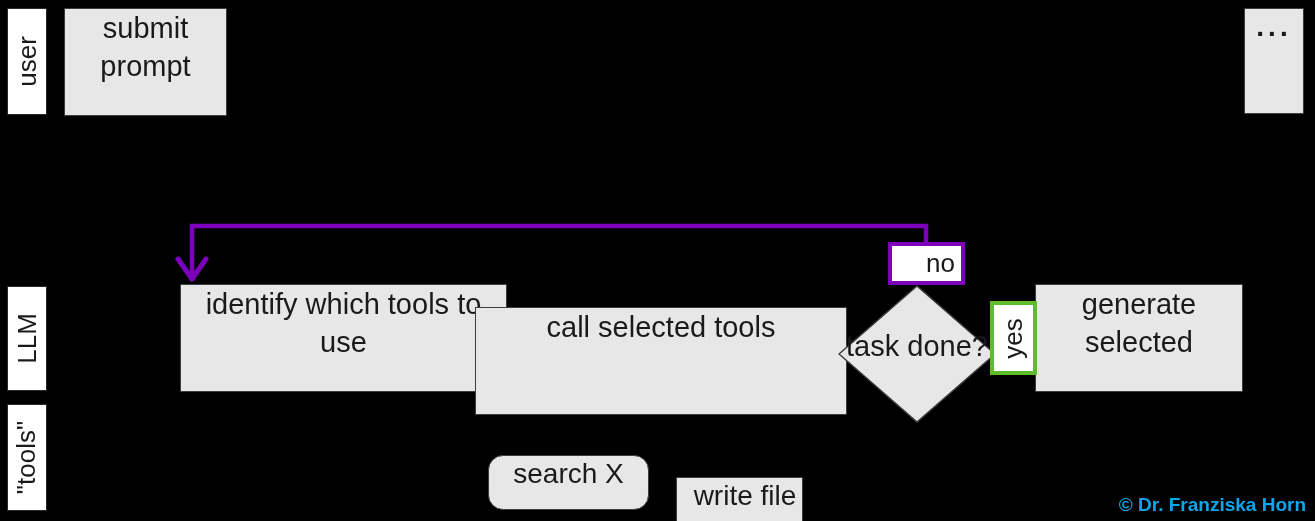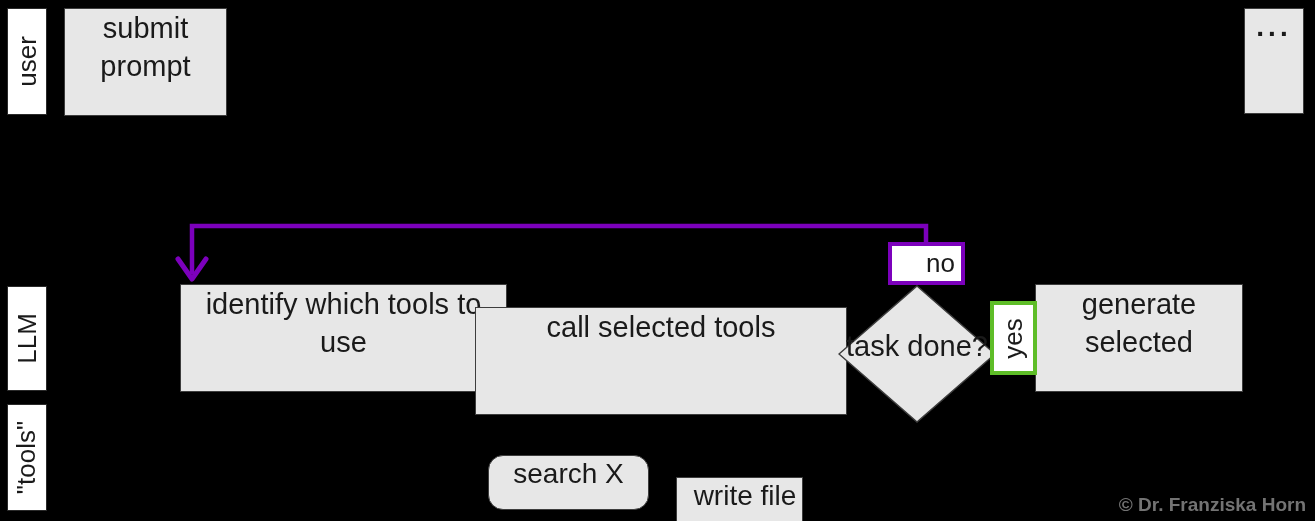--- a/index.html
+++ b/index.html
@@ -54,21 +54,21 @@
   #yes-box   { left: 990px; top: 301px; width: 47px; height: 74px; border: 4px solid #5ebd28; }
   #diamond-svg { position: absolute; left: 838px; top: 285px; z-index: 30; }
   #diamond-text {
     position: absolute; left: 842px; top: 288px; width: 150px; height: 118px;
     display: flex; align-items: center; justify-content: center; text-align: center;
     font-size: 29px; line-height: 1.28; z-index: 31;
   }
   #loop-arrow { position: absolute; left: 0; top: 0; z-index: 50; pointer-events: none; }
   #copyright {
     position: absolute; right: 9px; bottom: 5px;
-    font-size: 19px; font-weight: 600; color: #737373;
+    font-size: 19px; font-weight: 600; color: #0ea5e9;
   }
   
   #submit-prompt  { left: 64px;  top: 8px;   width: 163px; height: 108px; }
   #ellipsis       { left: 1244px;top: 8px;   width: 60px;  height: 106px; }
   #identify-tools { left: 148px; top: 284px; width: 327px; height: 108px; z-index: 20; margin-left: 32px; }
   #call-tools     { left: 475px; top: 284px; width: 372px; height: 108px; z-index: 20; margin-top: 23px; }
   #generate-resp  { left: 1035px;top: 284px; width: 208px; height: 108px; z-index: 20; }
   #tool-search    { left: 488px; top: 455px; width: 161px; height: 55px; border-radius: 15px; }
   #tool-write     { left: 676px; top: 477px; width: 127px; height: 55px; padding-left: 11px; }
   #lane-user  { left: 7px; top: 8px;   width: 40px; height: 107px; }

